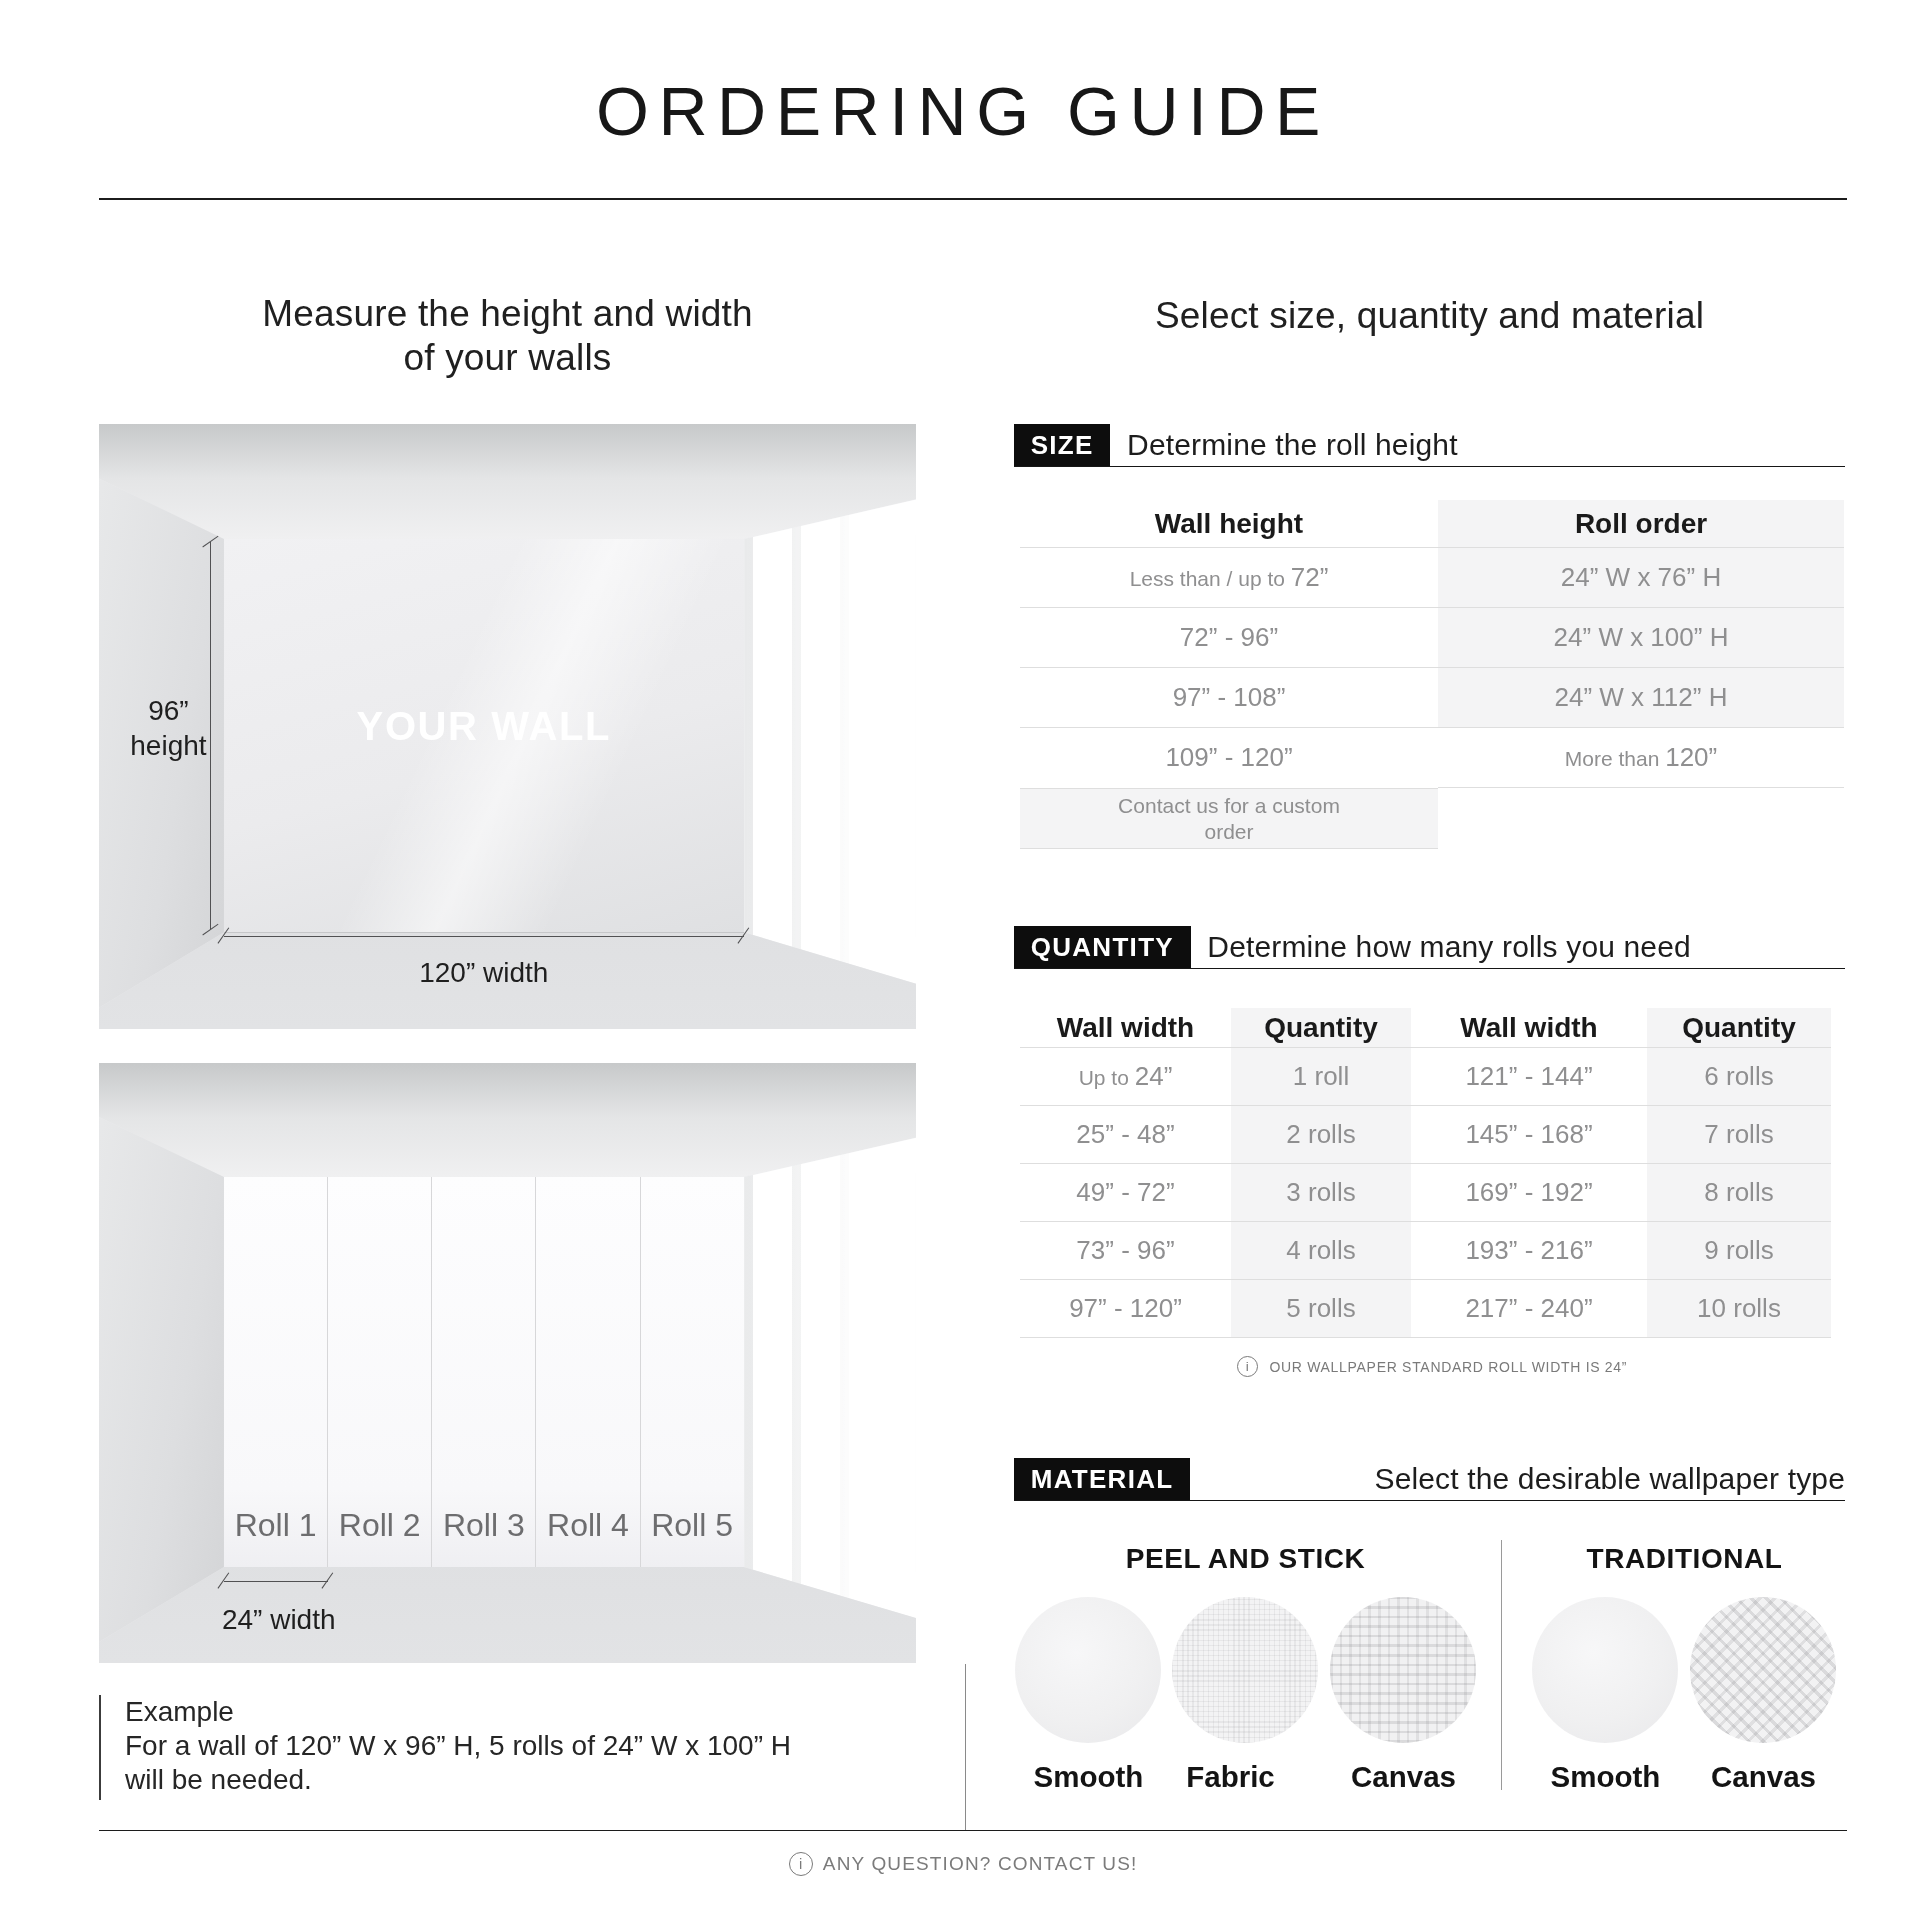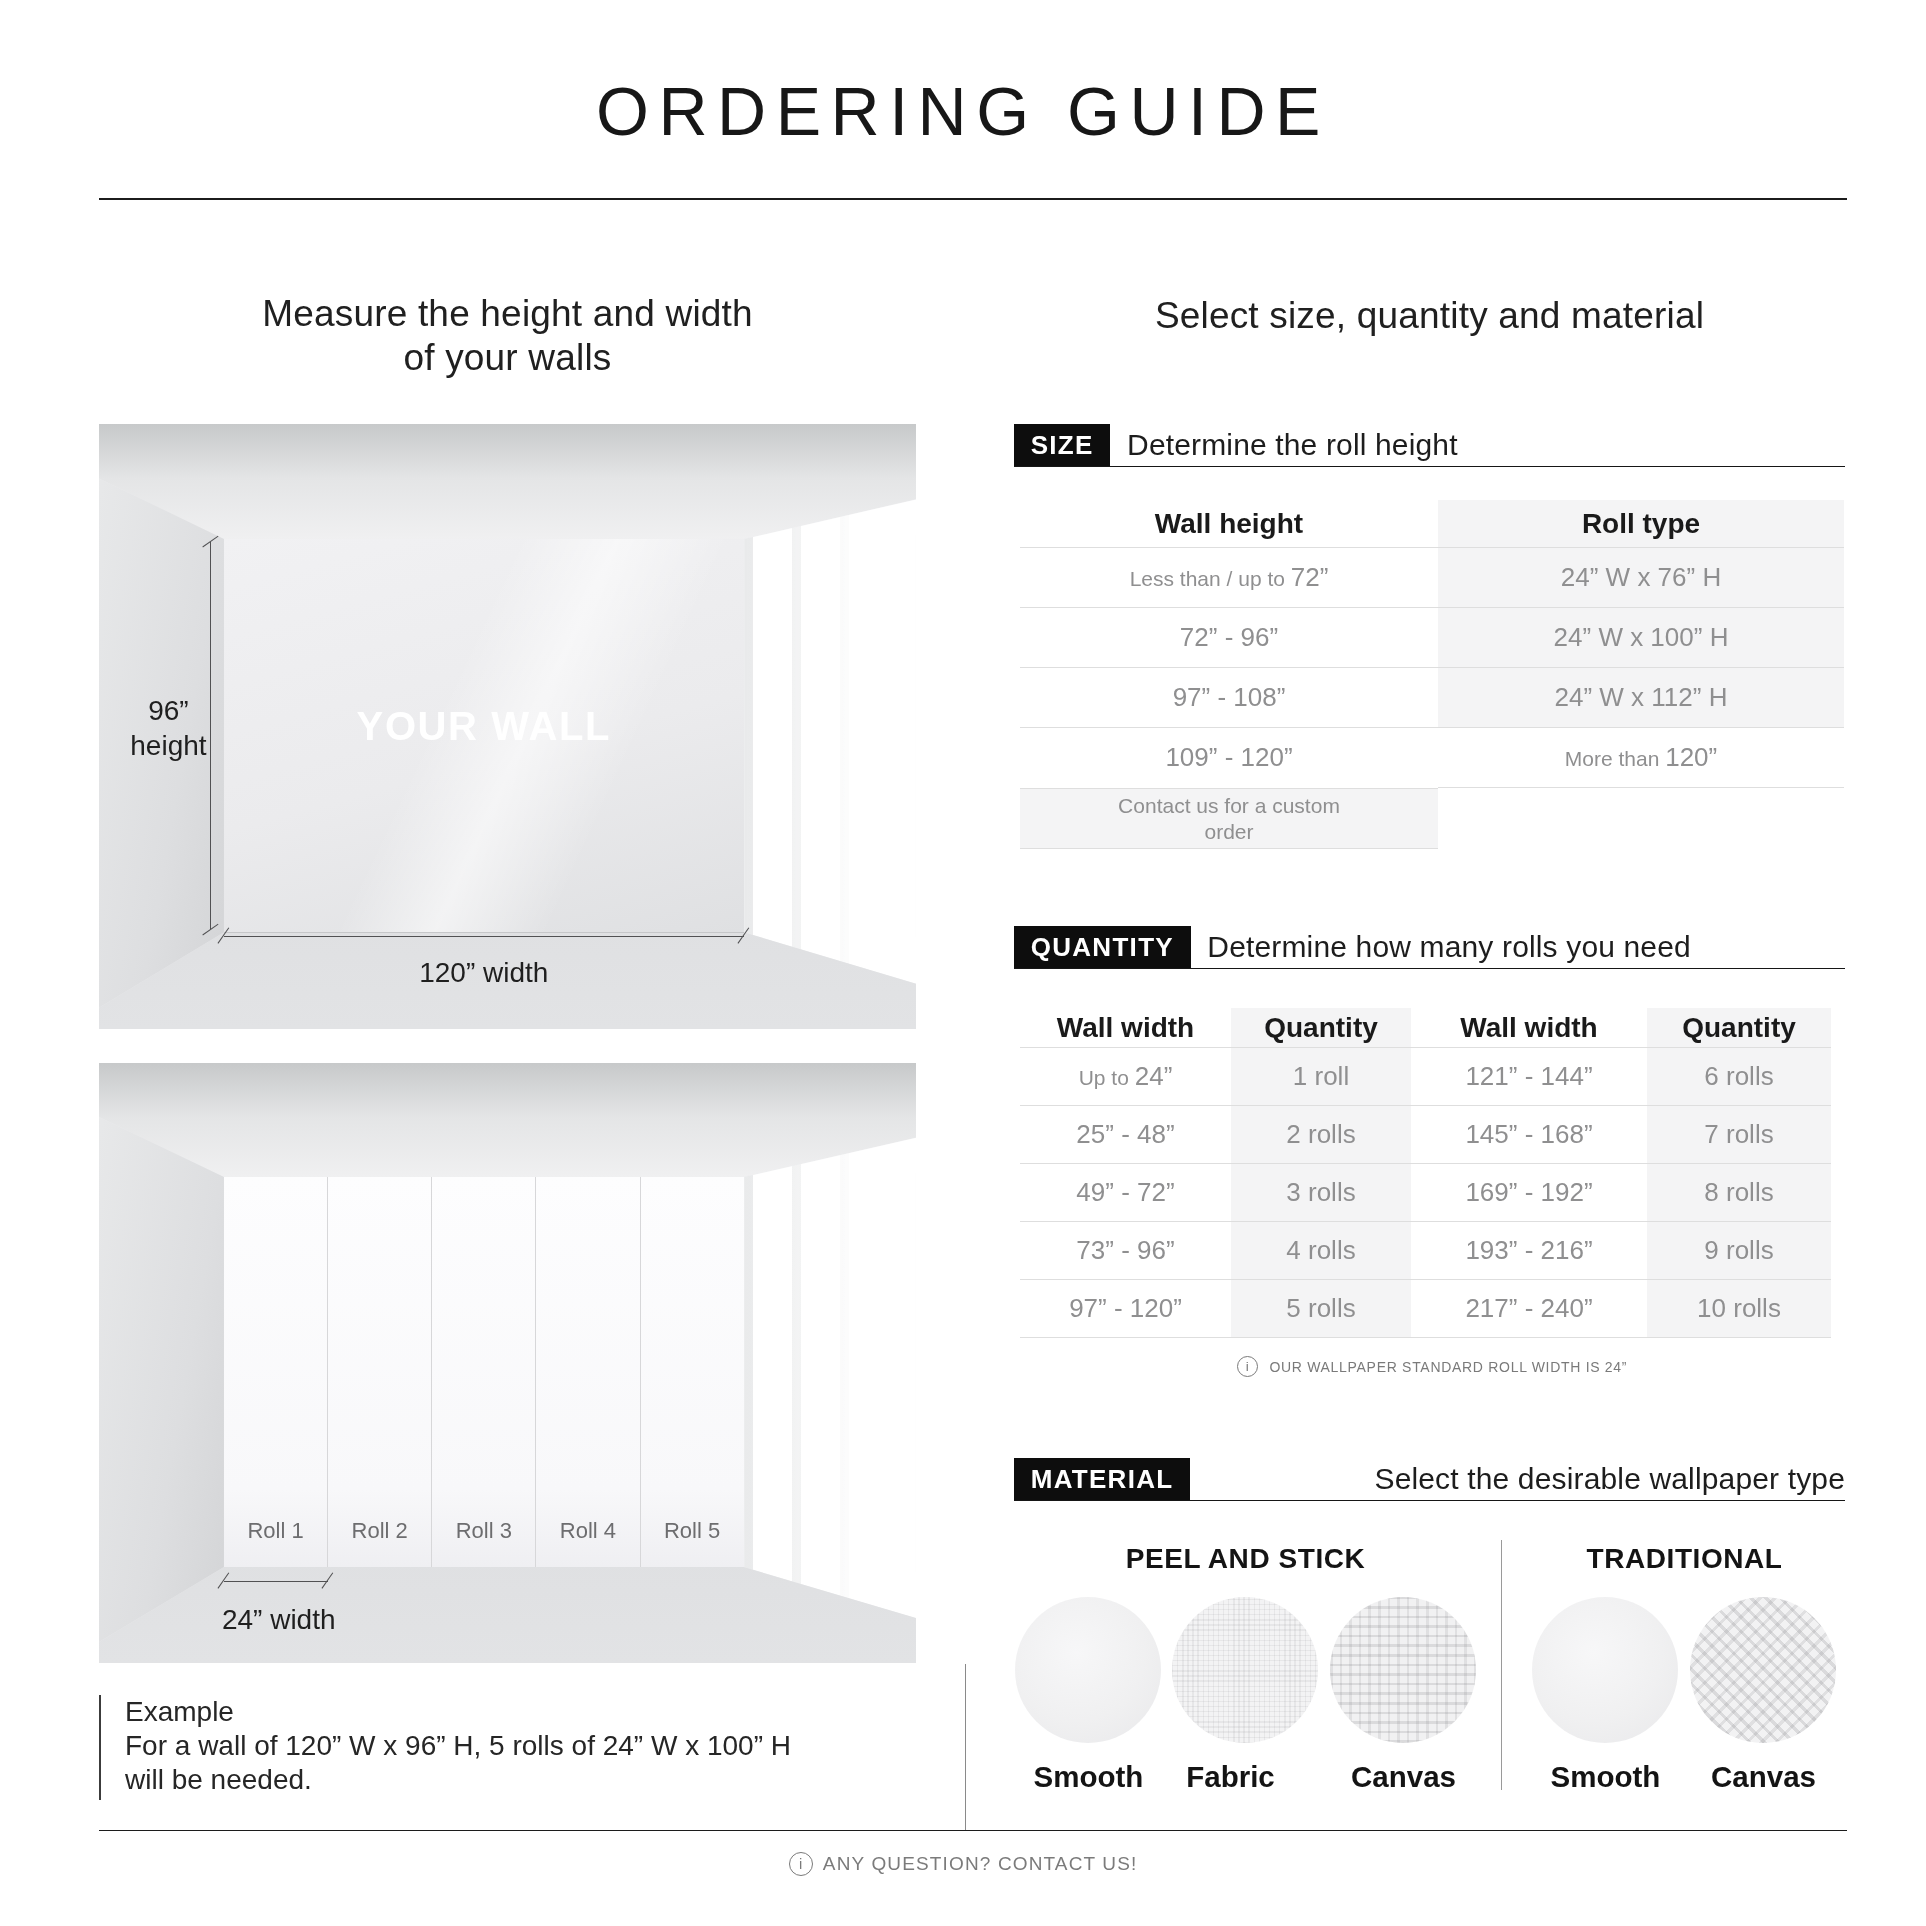--- a/index.html
+++ b/index.html
@@ -48,21 +48,21 @@
   .dim-line{background:#515153;}
   .tick{position:absolute;width:19px;height:1.3px;background:#515153;}
   .dim-label{font-size:28px;color:#1f1f1f;text-align:center;line-height:35px;}
 
   
   .panels{left:15.3%;top:19%;width:63.6%;height:65%;display:flex;}
   .panel{flex:1;position:relative;background:linear-gradient(180deg,#fdfdfe 0%,#f8f8fa 80%,#efeff2 100%);
      border-right:1.3px solid #d7d7d9;}
   .panel:last-child{border-right:none;}
   .panel .roll-label{position:absolute;bottom:6%;left:0;width:100%;text-align:center;
-     font-size:22px;color:#6d6d6f;}
+     font-size:32px;color:#6d6d6f;}
 
   
   .example-bar{left:99px;top:1695px;width:1.9px;height:105px;background:#3c3c3c;}
   .example-text{left:125px;top:1695px;font-size:28px;line-height:34px;color:#262626;}
 
   
   .section-head{left:1014px;width:831px;height:42px;display:flex;align-items:center;
      border-bottom:1.9px solid #161616;}
   .badge{height:42px;display:inline-flex;align-items:center;background:#0d0d0d;color:#ffffff;
      padding:0 16.7px;font-size:26px;font-weight:700;letter-spacing:0.05em;}
@@ -188,21 +188,21 @@
   <div>will be needed.</div>
 </div>
 
 <div class="abs section-head" style="top:424px;">
   <span class="badge">SIZE</span>
   <span class="section-sub">Determine the roll height</span>
 </div>
 
 <div class="abs tbl" id="size-table">
   <div class="cell th hrow">Wall height</div>
-  <div class="cell th hrow alt">Roll type</div>
+  <div class="cell th hrow alt">Roll order</div>
 
   <div class="cell td drow divider-top">
       <span><span class="sm">Less than / up to </span><span>72”</span></span>
     </div>
   <div class="cell td drow divider-top alt">24” W x 76” H</div>
 
   <div class="cell td drow divider-top">
       <span><span class="sm"></span><span>72” - 96”</span></span>
     </div>
   <div class="cell td drow divider-top alt">24” W x 100” H</div>

